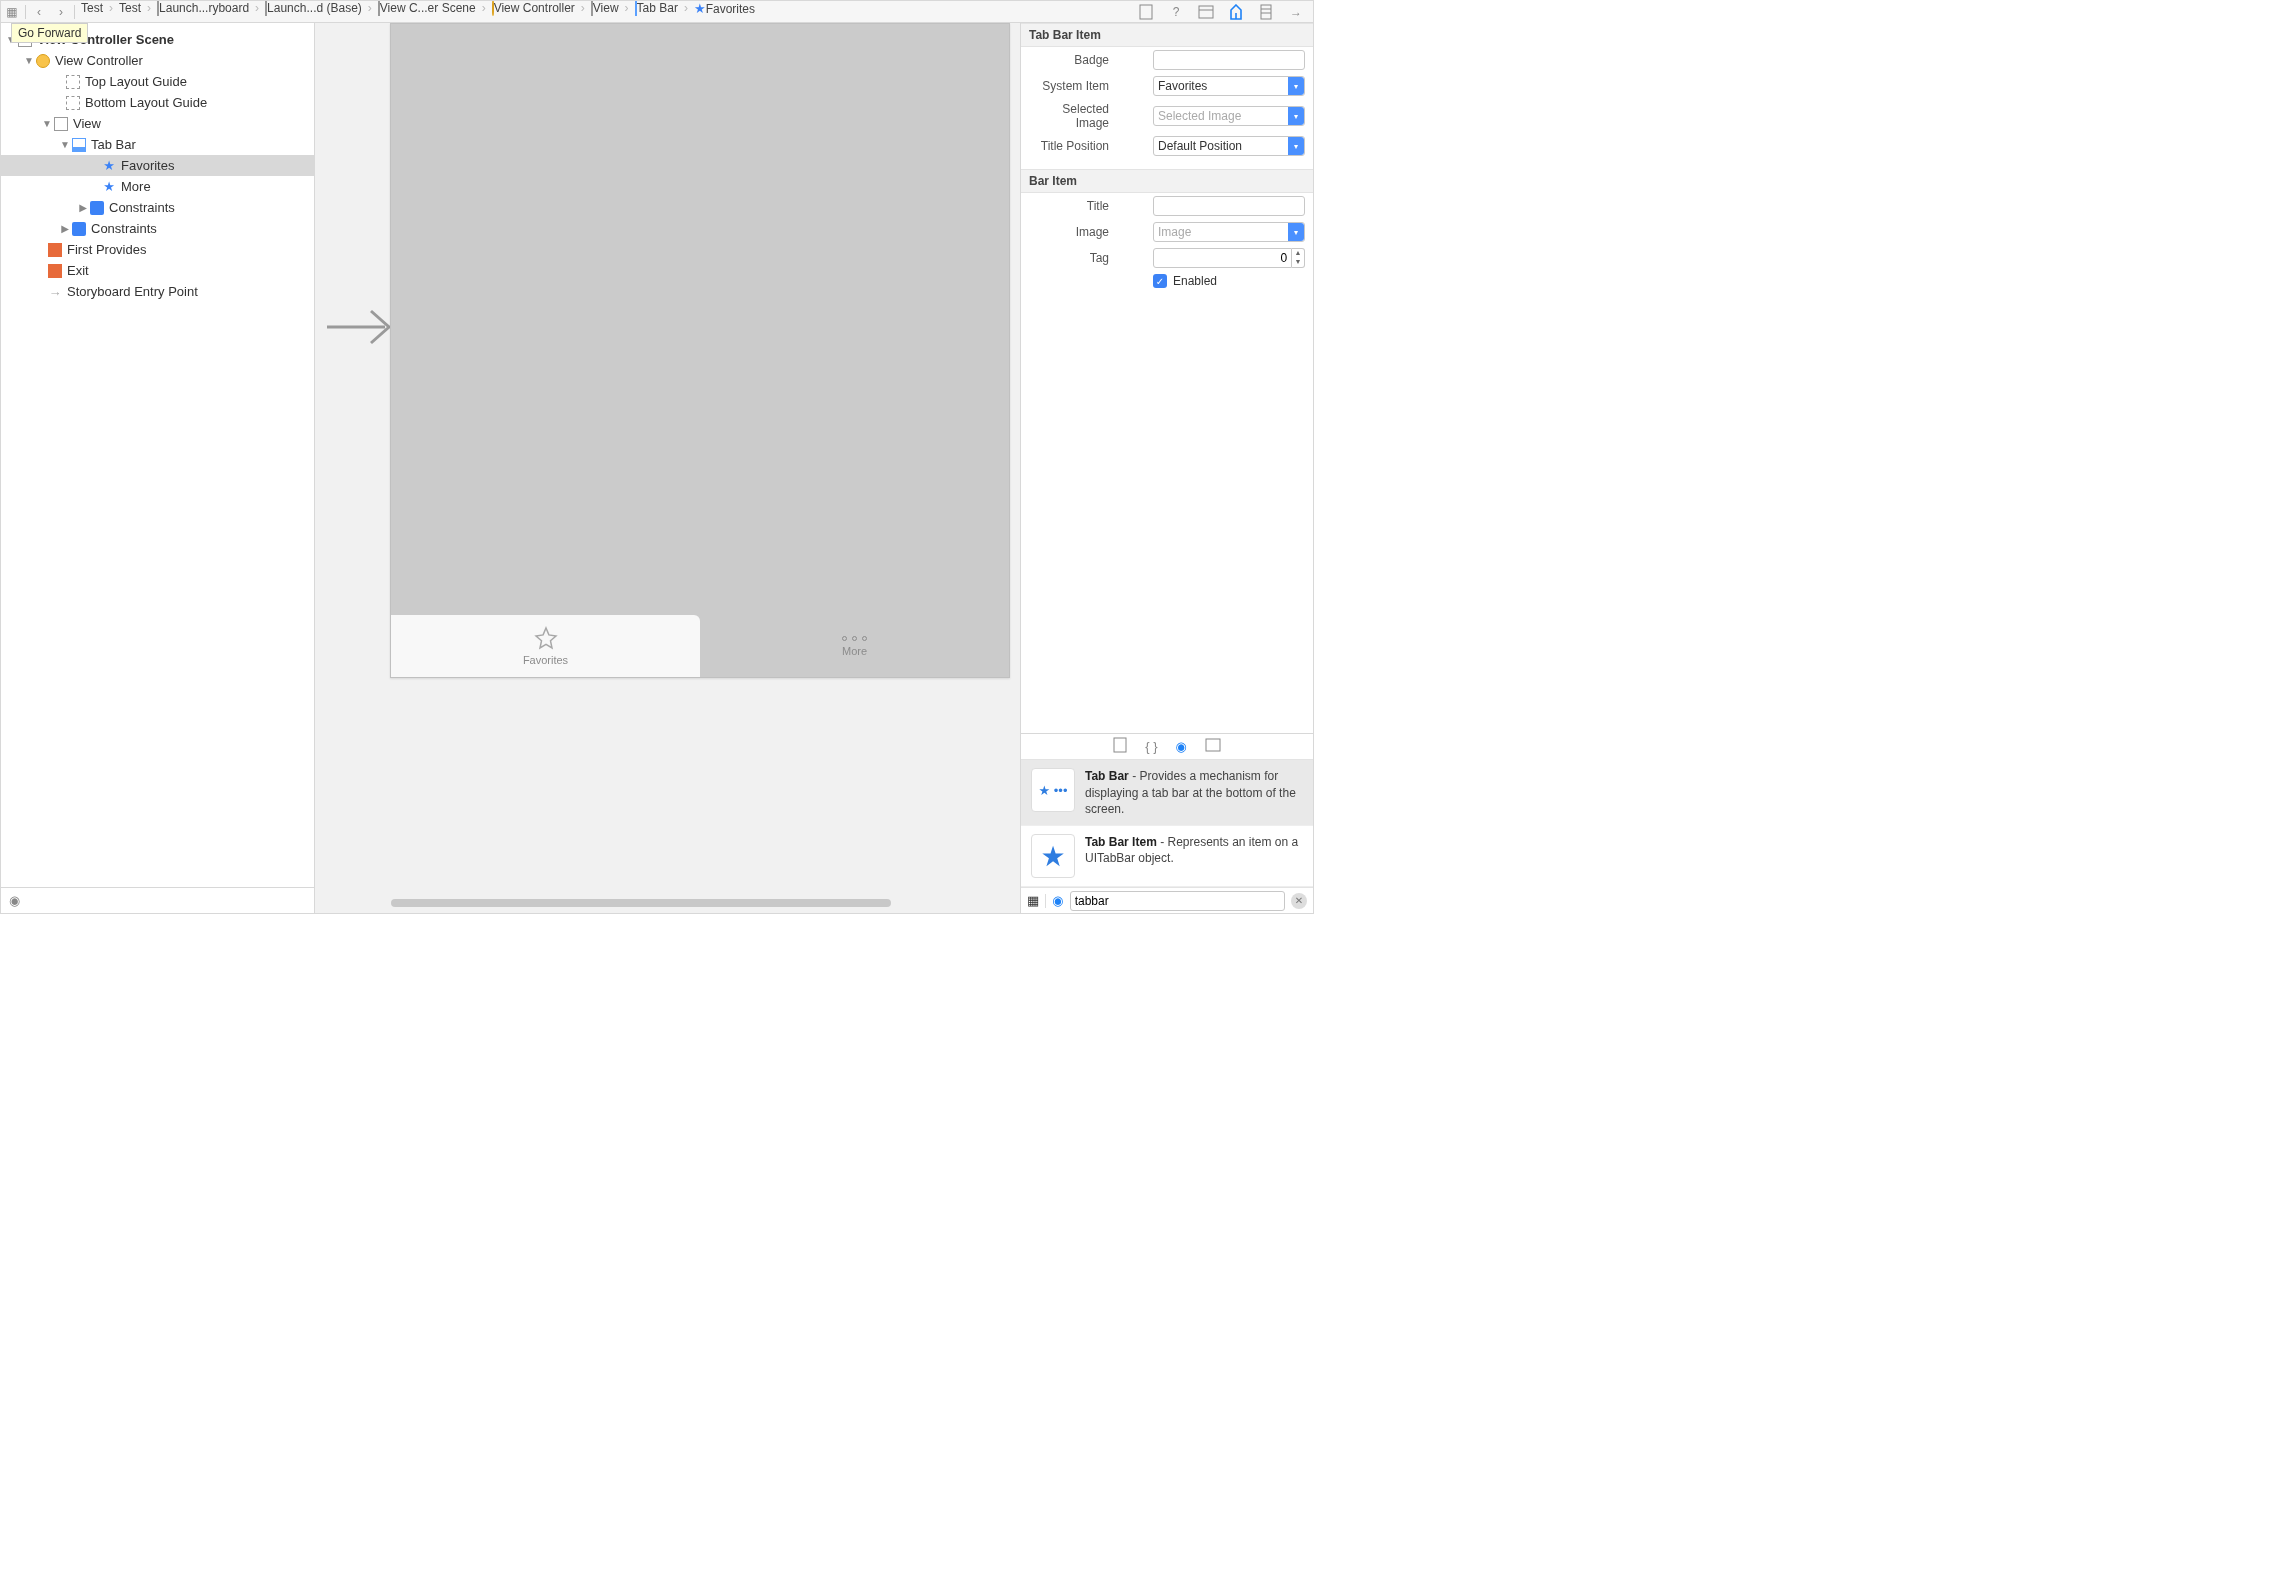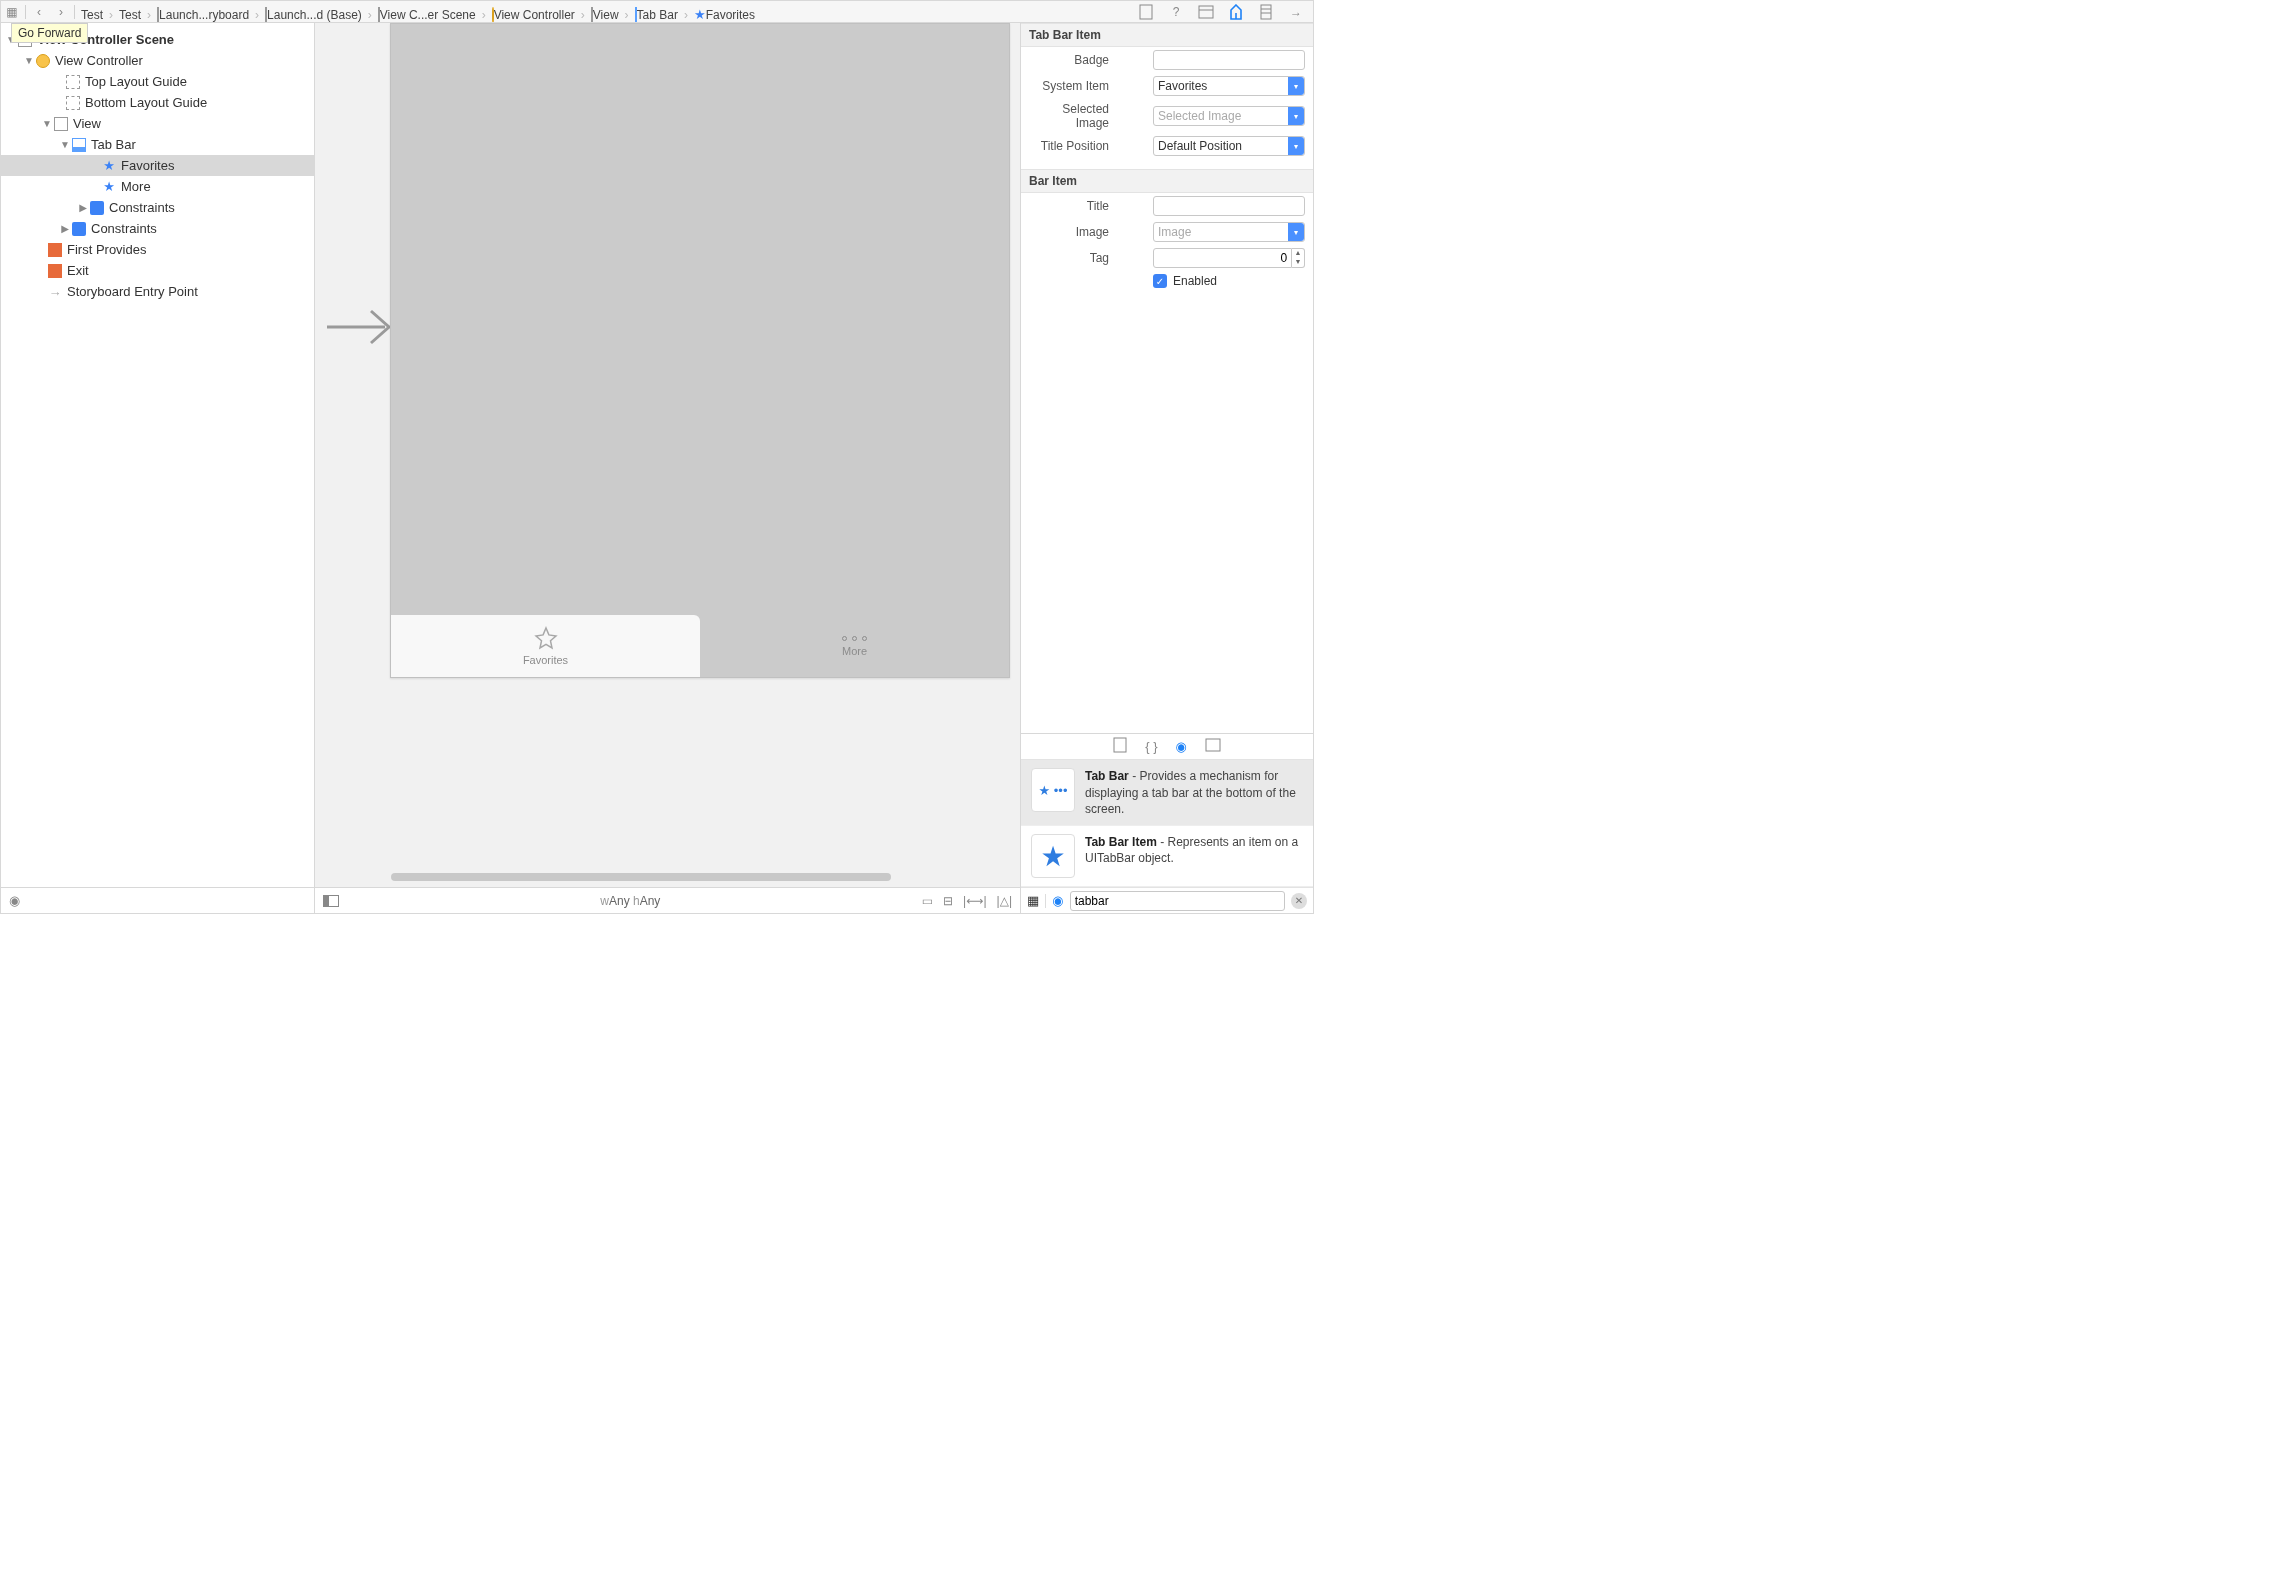--- a/index.html
+++ b/index.html
@@ -4,21 +4,21 @@
 <style>
   * { box-sizing: border-box; margin: 0; padding: 0; font-family: -apple-system, "Helvetica Neue", Arial, sans-serif; }
   body { background: #fff; font-size: 13px; color: #333; }
   .root { display: flex; flex-direction: column; width: 1314px; height: 914px; border: 1px solid #d8d8d8; position: relative; }
 
   
   .topbar { height: 22px; display:flex; align-items:center; border-bottom:1px solid #d8d8d8; background:#f6f6f6; font-size:12px; }
   .tb-left { display:flex; align-items:center; height:100%; }
   .tb-btn { width:22px; height:20px; display:flex; align-items:center; justify-content:center; color:#888; }
   .tb-sep { width:1px; height:14px; background:#d0d0d0; margin:0 2px; }
-  .bc { display:flex; align-items:flex-end; height:100%; overflow:hidden; }
+  .bc { display:flex; align-items:flex-start; height:100%; overflow:hidden; }
   .bc-item { display:flex; align-items:center; padding:0 4px; color:#444; white-space:nowrap; }
   .bc-chev { color:#bbb; margin:0 2px; }
   .tb-right { margin-left:auto; display:flex; align-items:center; padding-right:8px; gap:12px; }
   .insp-tab { width:18px; height:18px; display:flex; align-items:center; justify-content:center; color:#888; }
   .insp-tab.active { color:#1e82f7; }
   .go-fwd { position:absolute; top:22px; left:10px; background:#fefed4; border:1px solid #ccc; padding:2px 6px; font-size:12px; z-index:10; }
 
   
   .cols { flex:1; display:flex; overflow:hidden; border-top:none; }
 
@@ -300,34 +300,20 @@
                   <span></span>
                   <span></span>
                   <span></span>
                 </div>
               <span>More</span>
             </div>
           </div>
         </div>
         <div class="hscroll"></div>
       </div>
-      <div class="canvas-footer">
-        <span style="border:1px solid #888;width:16px;height:12px;display:inline-block;position:relative;">
-            <span style="position:absolute;left:0;top:0;bottom:0;width:5px;background:#888"></span>
-          </span>
-        <div class="cf-center">
-          <span style="color:#999">w</span><span>Any</span><span style="color:#999"> h</span><span>Any</span>
-        </div>
-        <div class="cf-right">
-          <span>▭</span>
-          <span>⊟</span>
-          <span>|⟷|</span>
-          <span>|△|</span>
-        </div>
-      </div>
     </div>
 
     <div class="inspector">
       <div class="insp-body">
         <div class="section-hdr">Tab Bar Item</div>
 
         <div class="form-row">
           <div class="fl">Badge</div>
           <div class="fc"><input class="tf" value="" style=""></div>
         </div>

